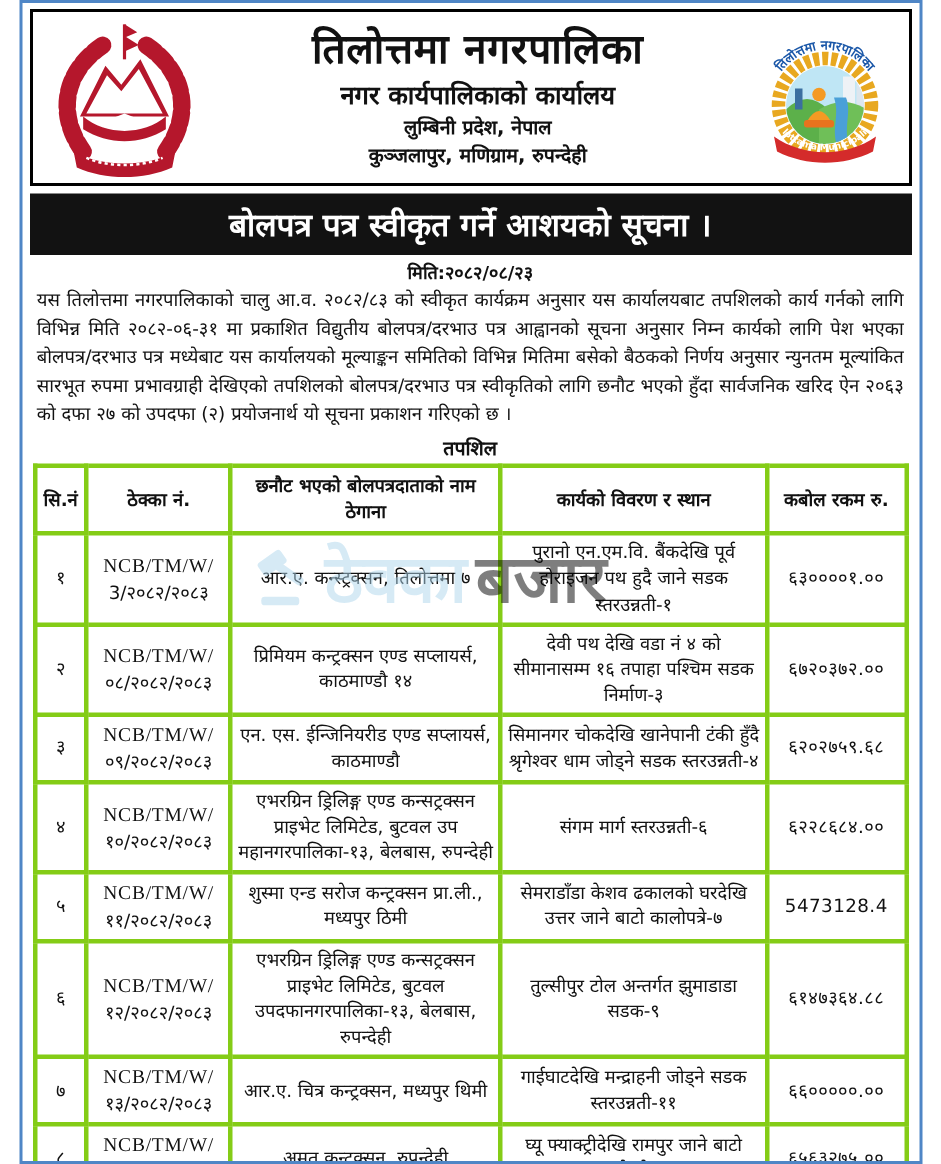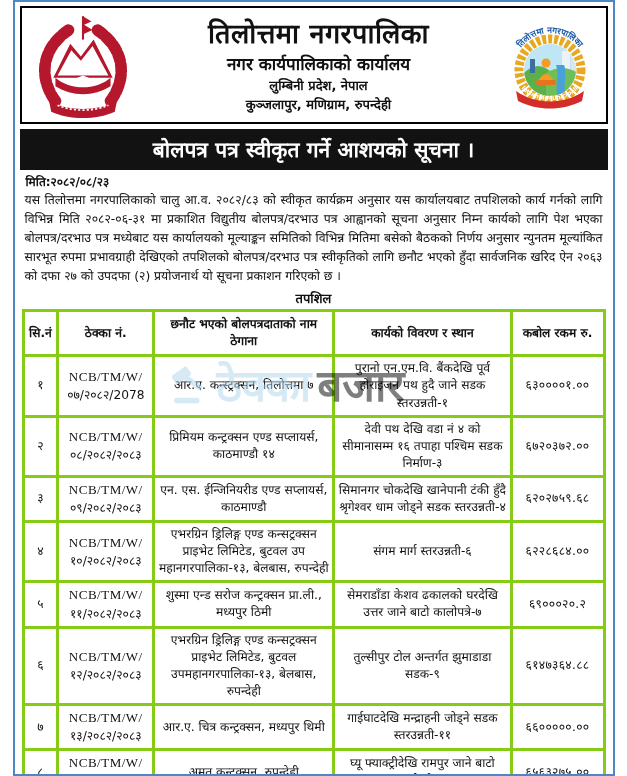--- a/index.html
+++ b/index.html
@@ -23,21 +23,21 @@
   .org-title { font-size:27px; font-weight:bold; letter-spacing:.5px; }
   .org-office { font-size:17px; font-weight:bold; margin-top:3px; }
   .org-addr { font-size:13px; font-weight:bold; margin-top:3px; }
 
   
   .banner {
     margin-top:5px; background:#121212; color:#fff; text-align:center;
     font-size:21px; font-weight:bold; padding:6px 0 7px;
   }
 
-  .date-line { text-align:left; font-size:12px; font-weight:bold; padding:3px 6px 0; }
+  .date-line { text-align:center; font-size:12px; font-weight:bold; padding:3px 6px 0; }
 
   .body-par {
     font-size:12.3px; line-height:1.55; text-align:justify;
     padding:1px 5px 0; 
   }
 
   .tbl-caption { text-align:center; font-weight:bold; font-size:13px; margin:3px 0 2px; }
 
   
   table.tender {
@@ -161,21 +161,21 @@
         <th>छनौट भएको बोलपत्रदाताको नाम ठेगाना</th>
         <th>कार्यको विवरण र स्थान</th>
         <th>कबोल रकम रु.</th>
       </tr>
     </thead>
     <tbody>
       <tr>
         <td class="cell-sn">१</td>
         <td class="cell-contract">
           <div class="contract-prefix">NCB/TM/W/</div>
-          <div class="contract-number">०७/२०८२/2078</div>
+          <div class="contract-number">3/२०८२/२०८३</div>
         </td>
         <td class="cell-bidder">आर.ए. कन्स्ट्रक्सन, तिलोत्तमा ७</td>
         <td class="cell-work">पुरानो एन.एम.वि. बैंकदेखि पूर्व होराइजन पथ हुदै जाने सडक स्तरउन्नती-१</td>
         <td class="cell-amount">६३००००१.००</td>
       </tr>
       <tr>
         <td class="cell-sn">२</td>
         <td class="cell-contract">
           <div class="contract-prefix">NCB/TM/W/</div>
           <div class="contract-number">०८/२०८२/२०८३</div>
@@ -205,29 +205,29 @@
         <td class="cell-amount">६२२८६८४.००</td>
       </tr>
       <tr>
         <td class="cell-sn">५</td>
         <td class="cell-contract">
           <div class="contract-prefix">NCB/TM/W/</div>
           <div class="contract-number">११/२०८२/२०८३</div>
         </td>
         <td class="cell-bidder">शुस्मा एन्ड सरोज कन्ट्रक्सन प्रा.ली., मध्यपुर ठिमी</td>
         <td class="cell-work">सेमराडाँडा केशव ढकालको घरदेखि उत्तर जाने बाटो कालोपत्रे-७</td>
-        <td class="cell-amount">६९०००२०.२</td>
+        <td class="cell-amount">5473128.4</td>
       </tr>
       <tr>
         <td class="cell-sn">६</td>
         <td class="cell-contract">
           <div class="contract-prefix">NCB/TM/W/</div>
           <div class="contract-number">१२/२०८२/२०८३</div>
         </td>
-        <td class="cell-bidder">एभरग्रिन ड्रिलिङ्ग एण्ड कन्सट्रक्सन प्राइभेट लिमिटेड, बुटवल उपमहानगरपालिका-१३, बेलबास, रुपन्देही</td>
+        <td class="cell-bidder">एभरग्रिन ड्रिलिङ्ग एण्ड कन्सट्रक्सन प्राइभेट लिमिटेड, बुटवल उपदफानगरपालिका-१३, बेलबास, रुपन्देही</td>
         <td class="cell-work">तुल्सीपुर टोल अन्तर्गत झुमाडाडा सडक-९</td>
         <td class="cell-amount">६१४७३६४.८८</td>
       </tr>
       <tr>
         <td class="cell-sn">७</td>
         <td class="cell-contract">
           <div class="contract-prefix">NCB/TM/W/</div>
           <div class="contract-number">१३/२०८२/२०८३</div>
         </td>
         <td class="cell-bidder">आर.ए. चित्र कन्ट्रक्सन, मध्यपुर थिमी</td>

